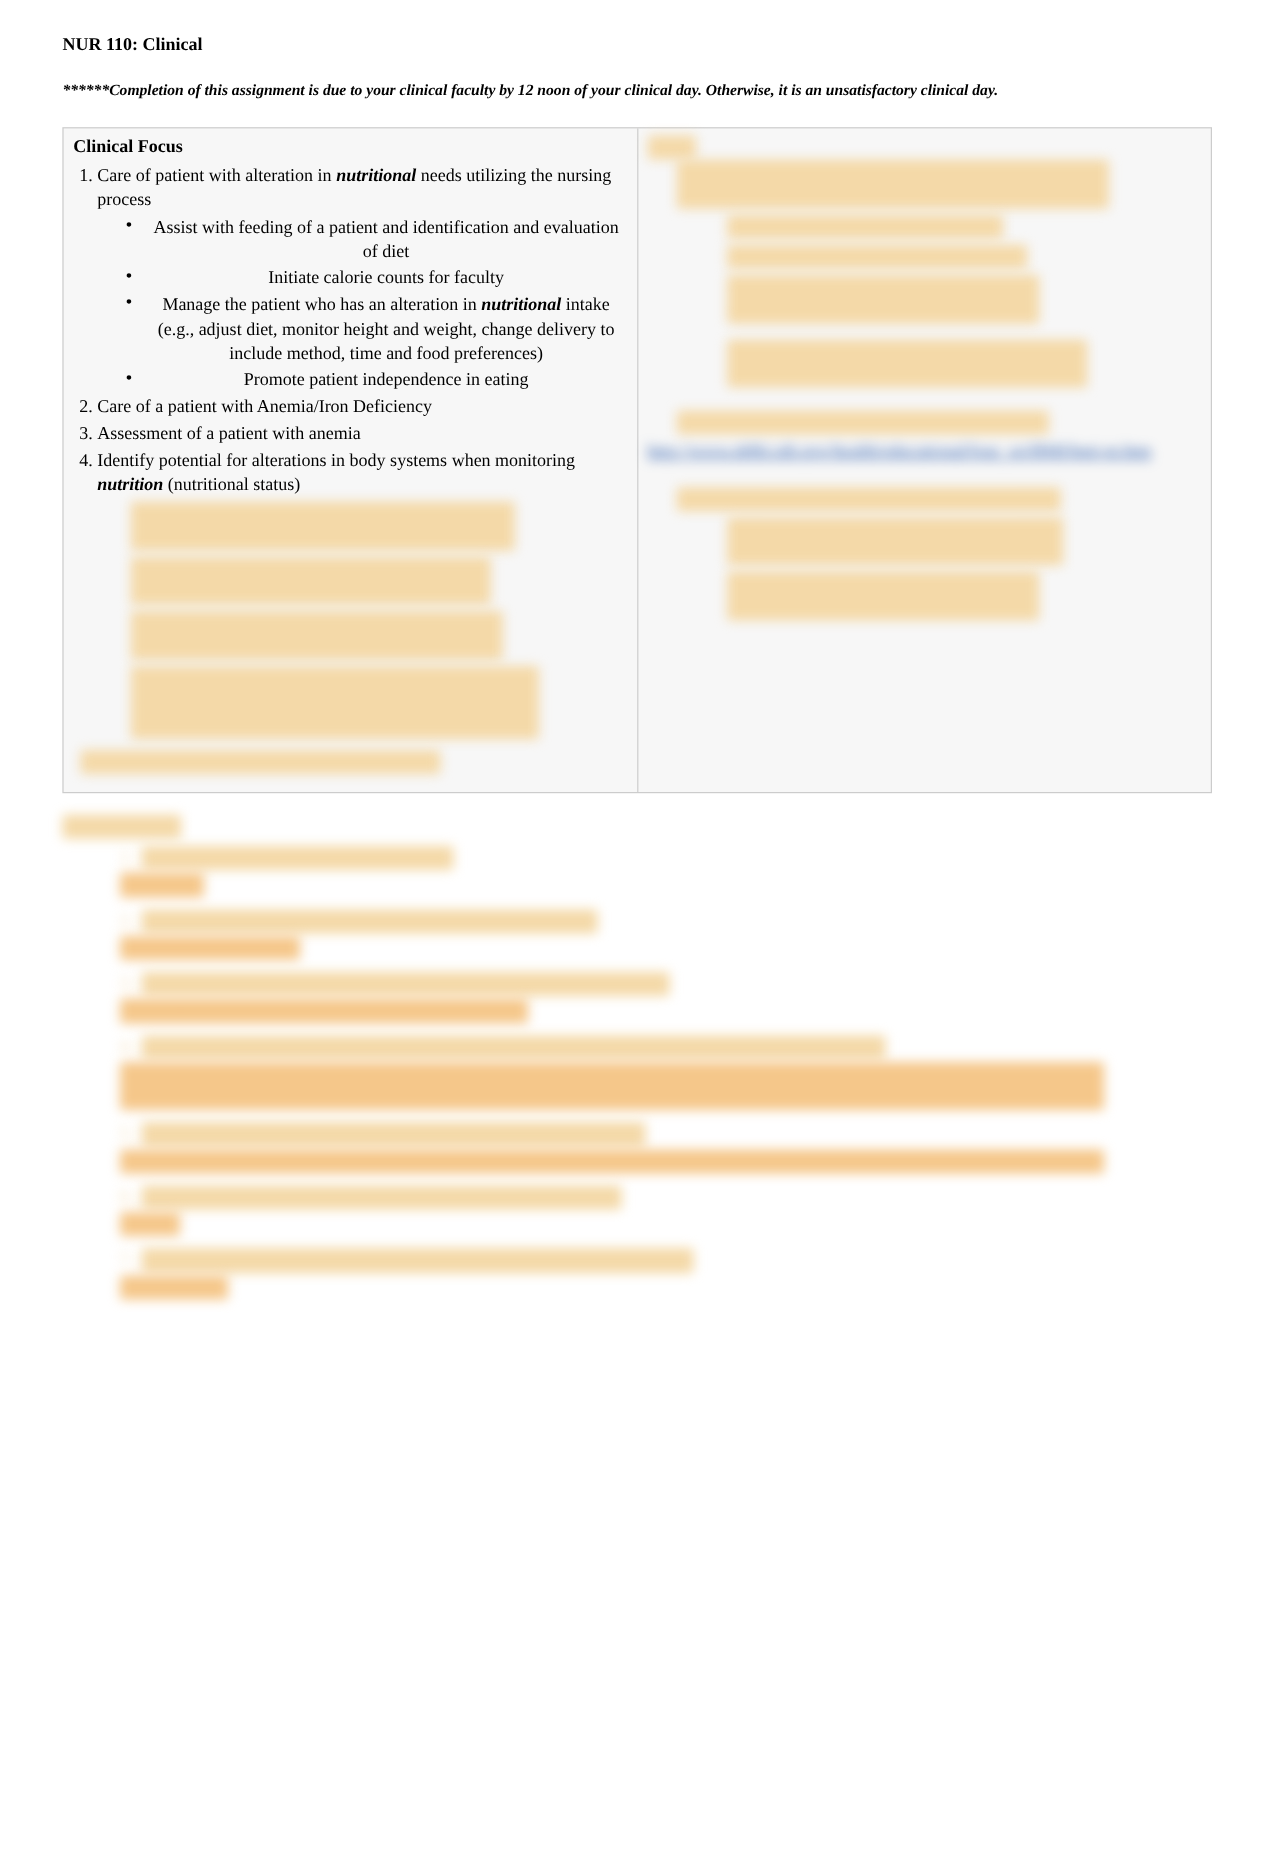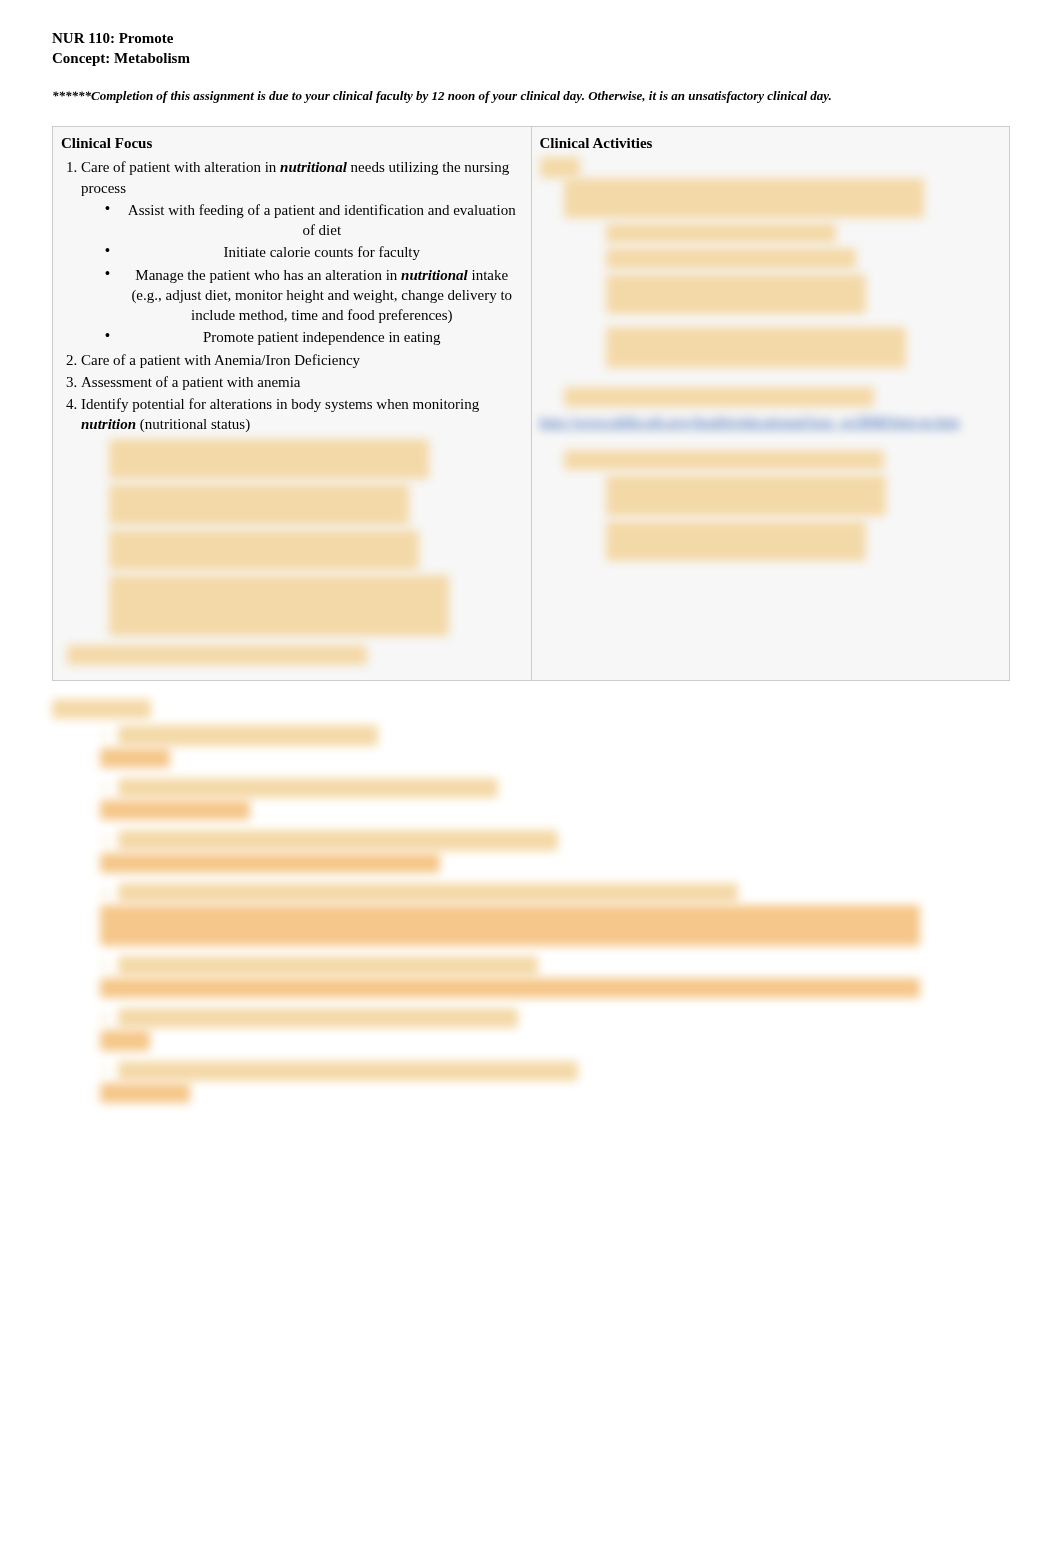--- a/index.html
+++ b/index.html
@@ -38,22 +38,21 @@
   .qa-list { list-style: none; padding-left: 48px; margin-top: 6px; }
   .qa-list > li { margin-bottom: 10px; }
   .qa-q { filter: blur(5px); background:#f4d9a8; color:#f4d9a8; display:inline-block; border-radius:2px; }
   .qa-a { filter: blur(5px); background:#f5c78a; color:#f5c78a; display:inline-block; border-radius:2px; margin-top:2px; }
   .num { display:inline-block; width:18px; filter: blur(5px); color:#f4d9a8; }
 </style>
 </head>
 <body>
 
 <div class="header">
-  <div class="line">NUR 110:  Promote</div>
-  <div class="line">Concept:  Metabolism</div>
+  <div class="line">NUR 110:  Clinical</div>
 </div>
 
 <div class="note">******Completion of this assignment is due to your clinical faculty by 12 noon of your clinical day.  Otherwise, it is an unsatisfactory clinical day.</div>
 
 <div class="columns">
   <div class="col">
     <div class="col-title">Clinical Focus</div>
     <ol class="main">
       <li>
         <span>Care of patient with alteration in </span><span class="bold-ital">nutritional</span><span> needs utilizing the nursing process</span>
@@ -77,21 +76,20 @@
           <div><span class="hidden-line" style="width:340px">Compare patient side effects of tube feedings and TPN and intervene, as needed (e.g., diarrhea, dehydration, hyperglycemia/hypo</span></div>
         </div>
       </li>
     </ol>
     <div style="padding-left:6px; margin-top:4px;">
       <span class="hidden-line" style="width:300px">Diabetic focused nutrition - educational</span>
     </div>
   </div>
 
   <div class="col col-right">
-    <div class="col-title">Clinical Activities</div>
     <div><span class="section-label">Week:</span></div>
     <div class="right-inner">
       <div><span class="hidden-line" style="width:360px">Complete 3 case on Christopher Parrish   Sbars, and vit (So, O20)</span></div>
       <div class="right-sub">
         <div><span class="hidden-line" style="width:230px">20% on the pre-simulation and</span></div>
         <div><span class="hidden-line" style="width:250px">60% on the post simulation quiz</span></div>
         <div><span class="hidden-line" style="width:260px">Compete all the patient education questions</span></div>
         <div style="height:8px"></div>
         <div><span class="hidden-line" style="width:300px">Write  a  short  note of your assessment and nursing care provided during the scenario.</span></div>
       </div>

